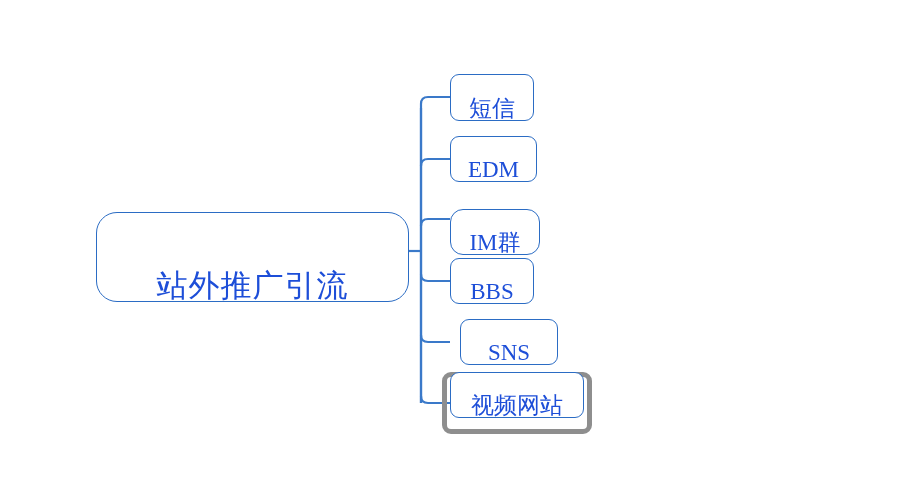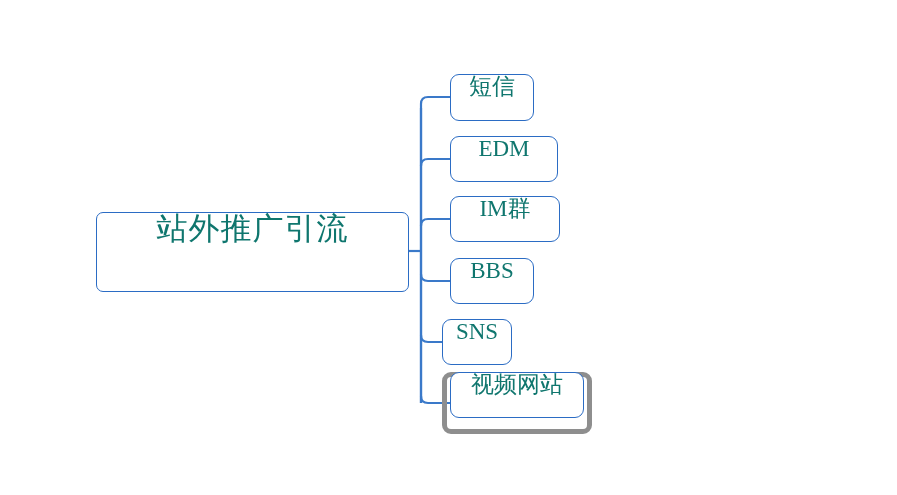--- a/index.html
+++ b/index.html
@@ -31,51 +31,51 @@
     top: 0;
     width: 897px;
     height: 495px;
     pointer-events: none;
   }
 
   .node {
     position: absolute;
     box-sizing: border-box;
     display: flex;
-    align-items: flex-start;
+    align-items: flex-end;
     justify-content: center;
     background: #ffffff;
     border: 1.6px solid #2b6cc4;
     border-radius: 9px;
-    color: #0f766e;
+    color: #1d4ed8;
     white-space: nowrap;
     line-height: 1;
   }
 
   .node-root {
     left: 96px;
     top: 212px;
     width: 313px;
-    height: 80px;
-    border-radius: 7px;
+    height: 90px;
+    border-radius: 21px;
     border-width: 1.6px;
     font-size: 31px;
     letter-spacing: 1px;
   }
 
   .node-child {
     font-size: 23px;
     border-radius: 9px;
   }
 
   .n-sms   { left: 450px; top: 74px;  width: 84px;  height: 47px; }
-  .n-edm   { left: 450px; top: 136px; width: 108px;  height: 46px; }
-  .n-im    { left: 450px; top: 196px; width: 110px;  height: 46px; }
+  .n-edm   { left: 450px; top: 136px; width: 87px;  height: 46px; }
+  .n-im    { left: 450px; top: 209px; width: 90px;  height: 46px; border-radius: 13px; }
   .n-bbs   { left: 450px; top: 258px; width: 84px;  height: 46px; }
-  .n-sns   { left: 442px; top: 319px; width: 70px;  height: 46px; }
+  .n-sns   { left: 460px; top: 319px; width: 98px;  height: 46px; }
   .n-video { left: 450px; top: 372px; width: 134px; height: 46px; }
 
   
   .selection-frame {
     position: absolute;
     left: 442px;
     top: 372px;
     width: 150px;
     height: 62px;
     box-sizing: border-box;

